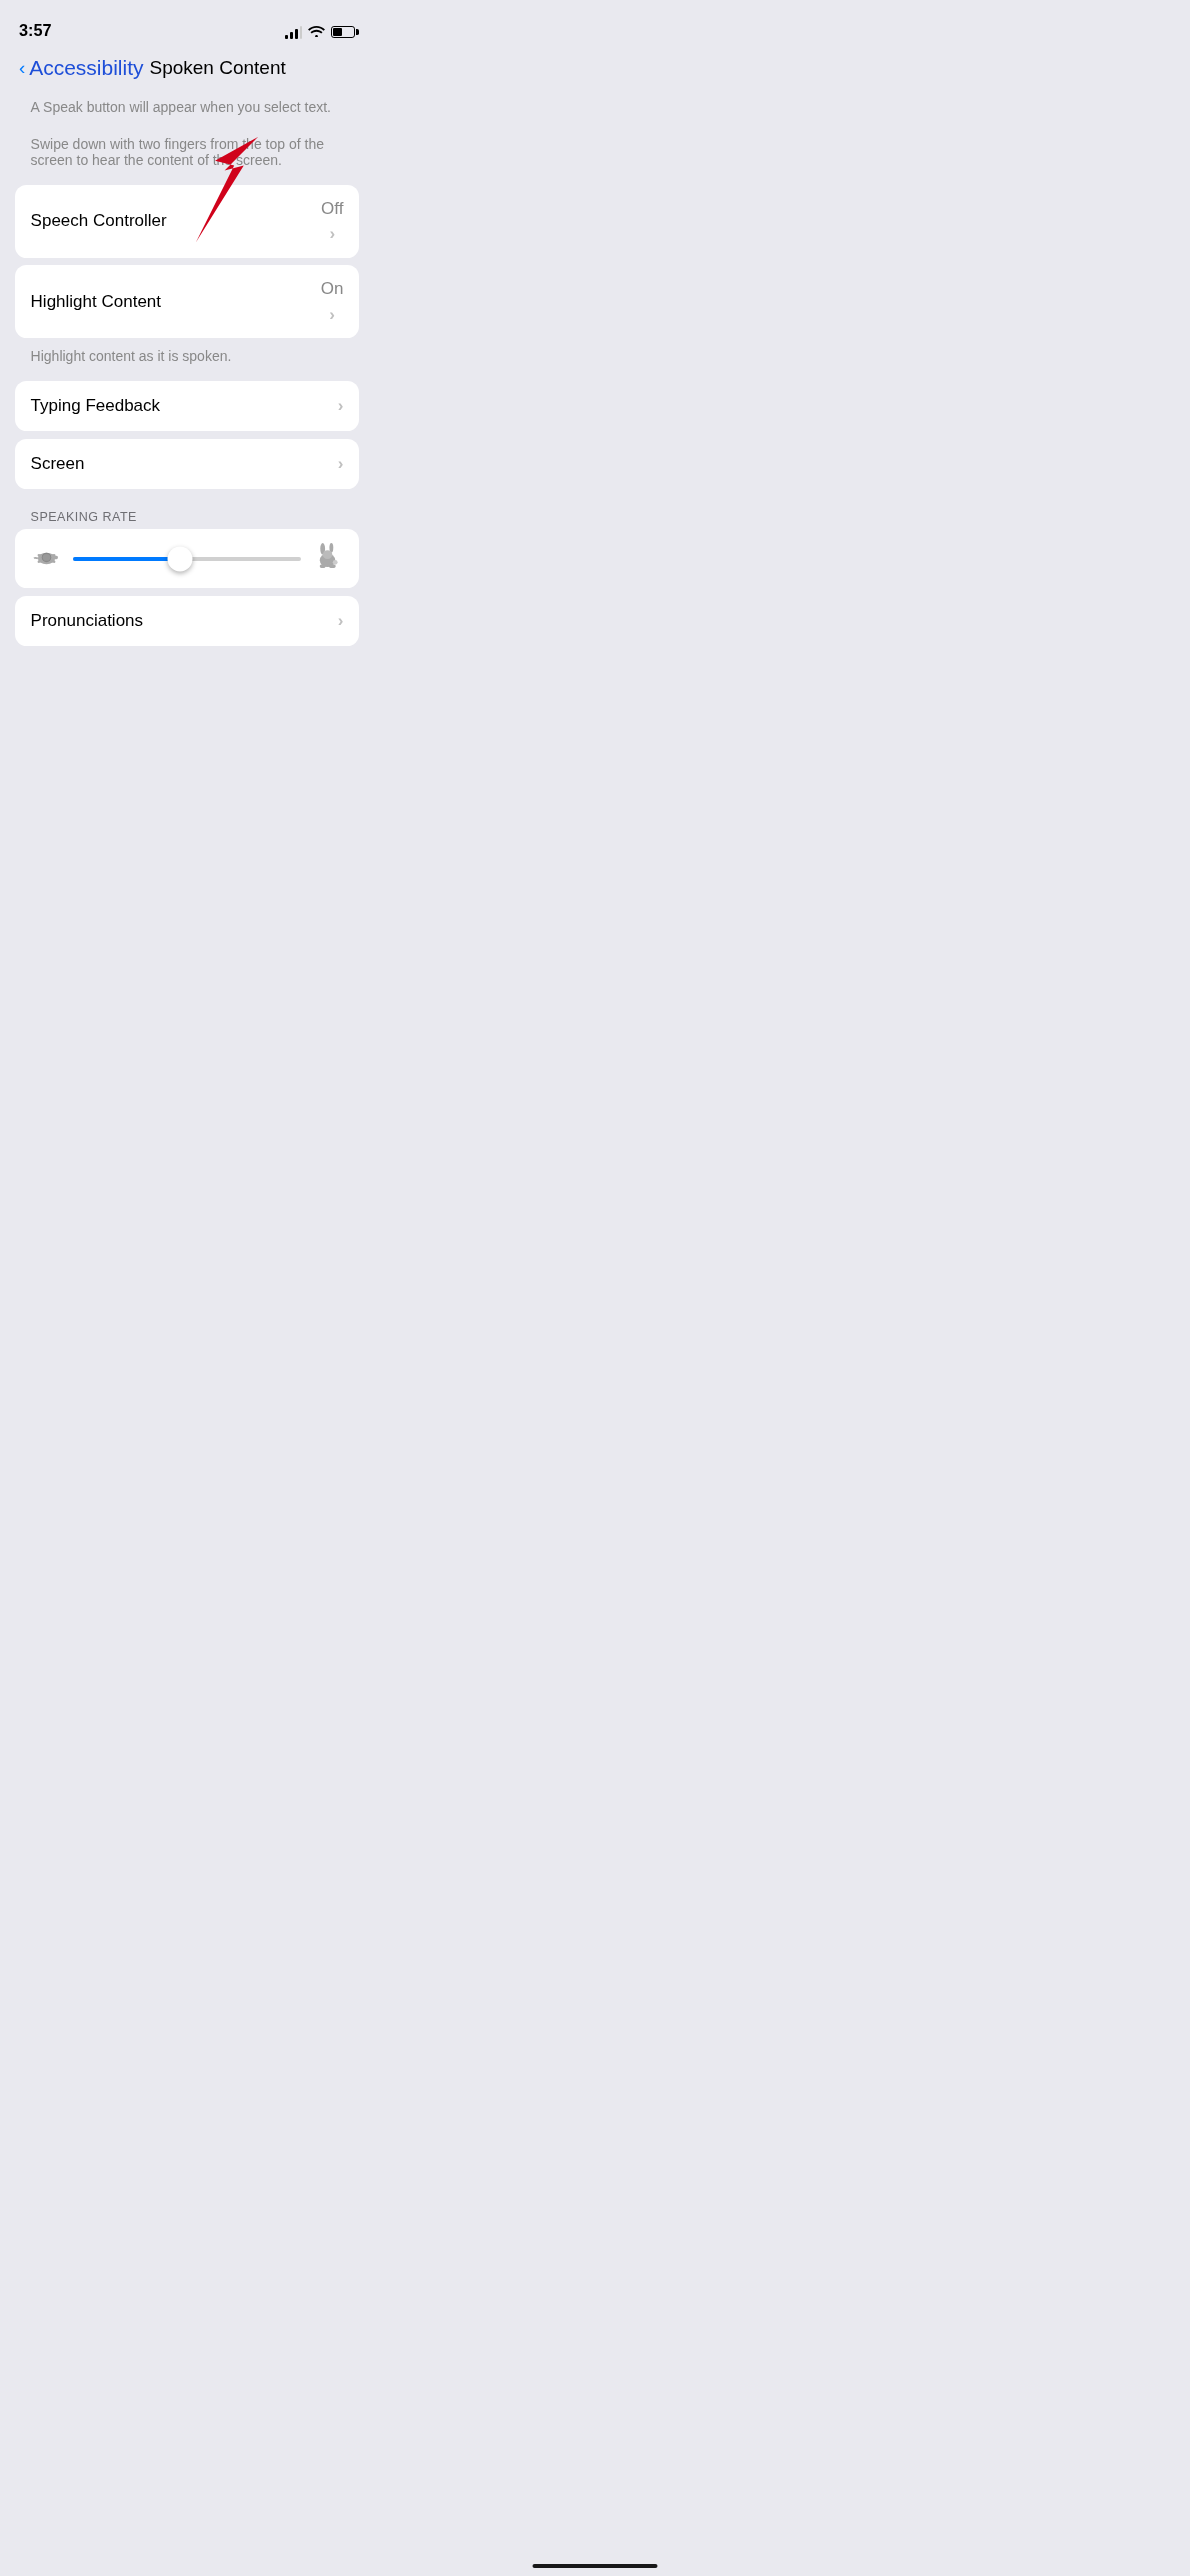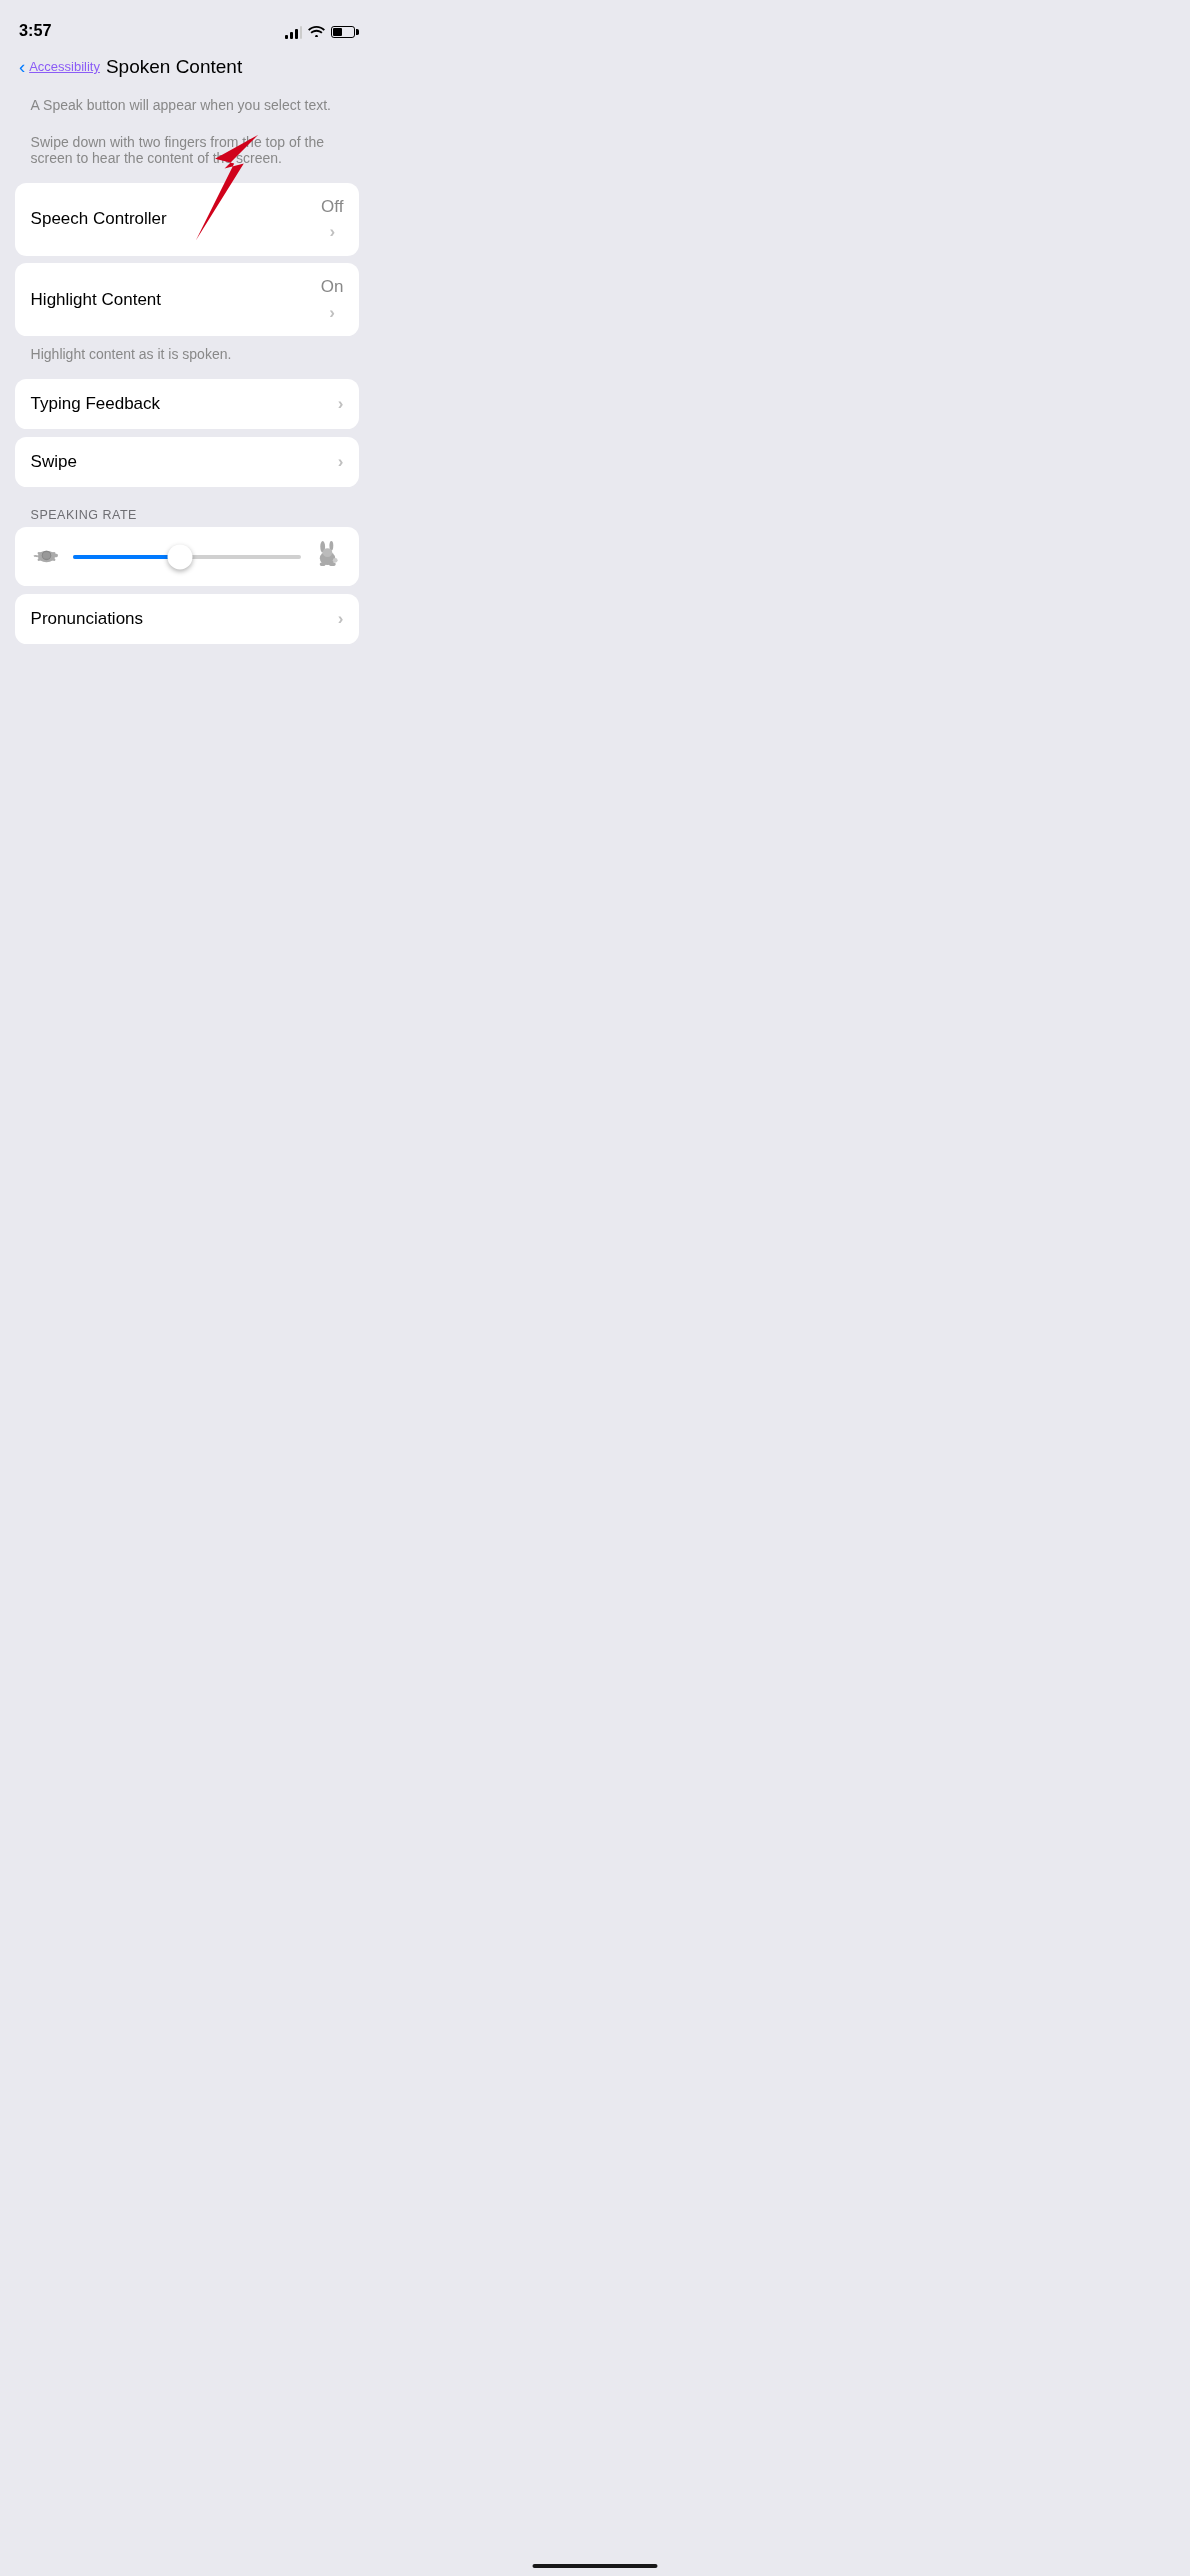--- a/index.html
+++ b/index.html
@@ -98,23 +98,22 @@
       text-decoration: none;
     }
 
     .back-chevron {
       font-size: 19px;
       color: #007aff;
       line-height: 1;
     }
 
     .back-text {
-      font-size: 13px;
-      color: #8b5cf6;
-      text-decoration: underline;
+      font-size: 21px;
+      color: #1d4ed8;
     }
 
     .page-title {
       font-size: 19px;
       font-weight: 400;
       color: #000;
       margin-left: 6px;
     }
 
     .content {
@@ -379,21 +378,21 @@
         <div class="nav-row-right">
           <span class="chevron-right">›</span>
         </div>
       </div>
     </div>
   </div>
 
   <div class="settings-group">
     <div class="settings-card">
       <div class="nav-row">
-        <span class="settings-row-label">Swipe</span>
+        <span class="settings-row-label">Screen</span>
         <div class="nav-row-right">
           <span class="chevron-right">›</span>
         </div>
       </div>
     </div>
   </div>
 
   <div class="settings-group">
     <div class="section-label">SPEAKING RATE</div>
     <div class="slider-card">

